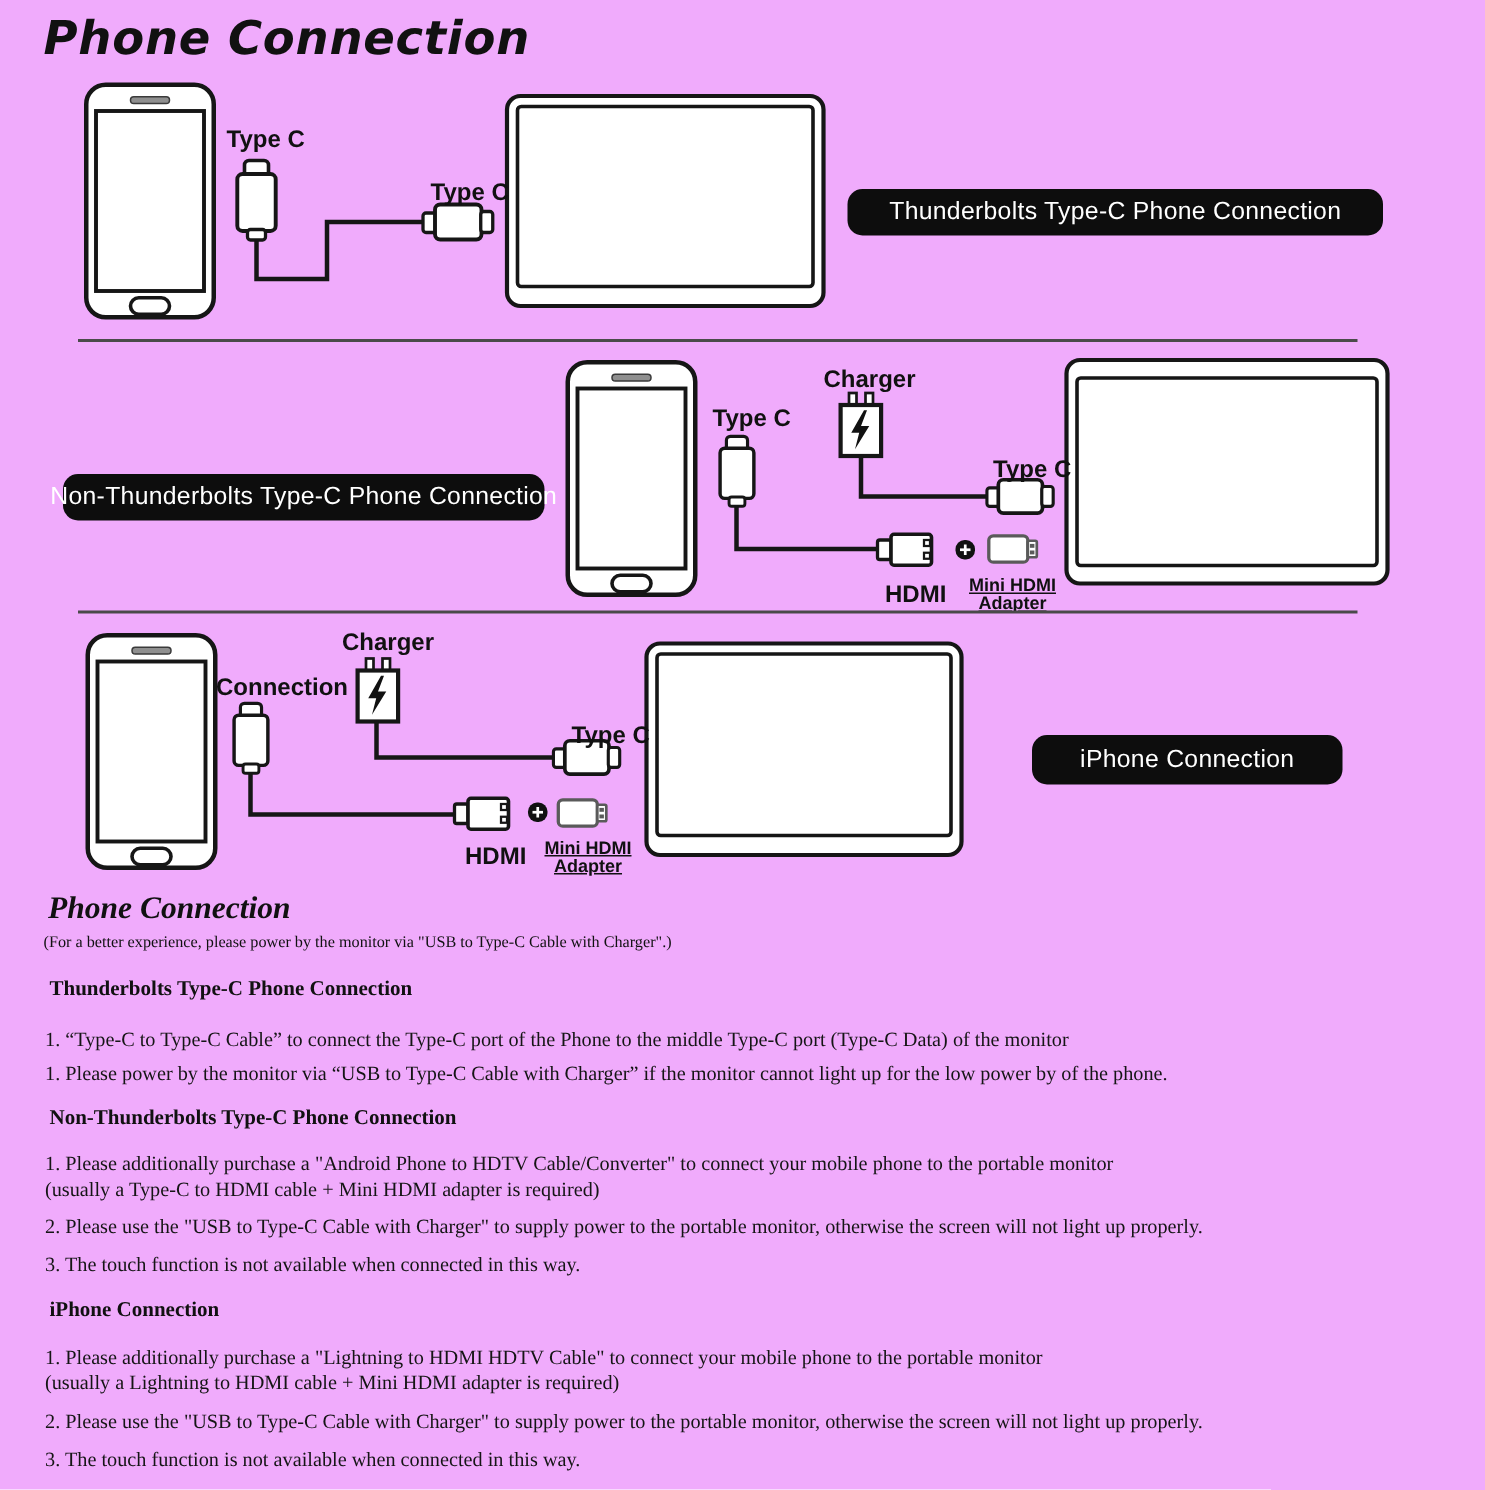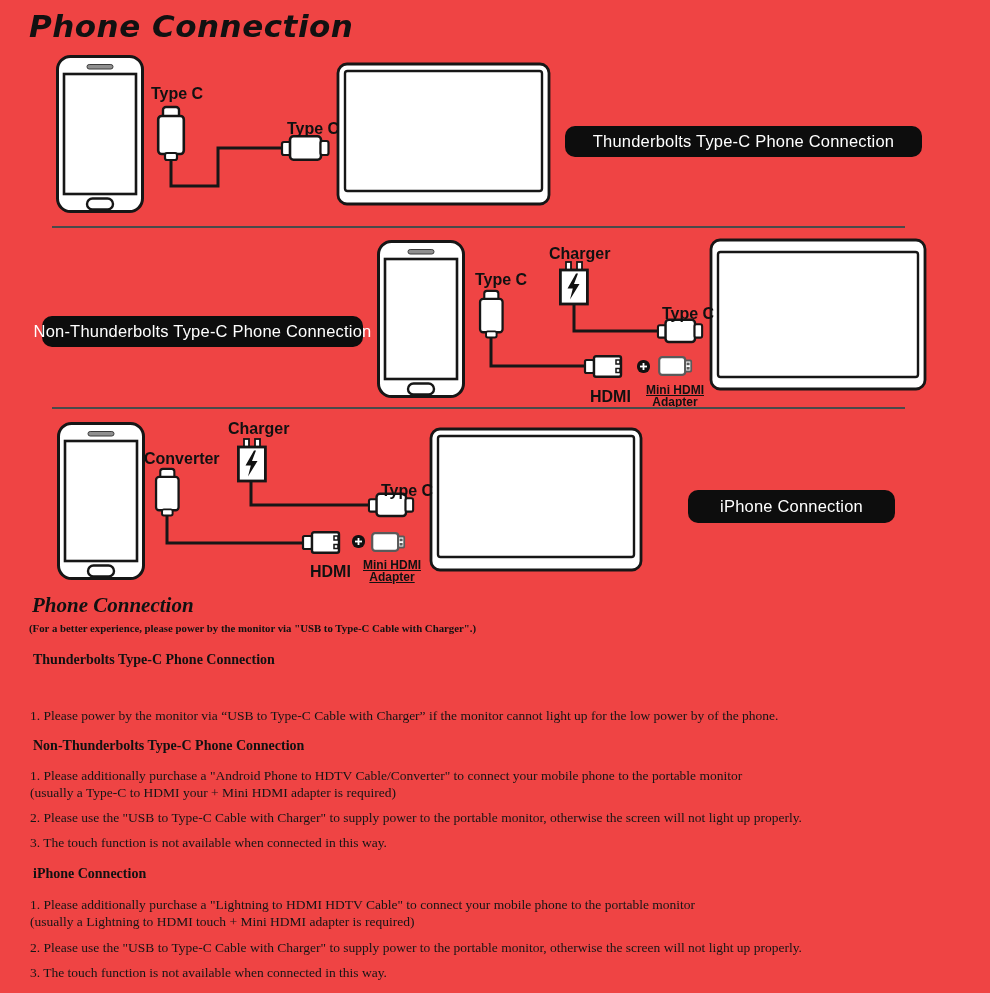--- a/index.html
+++ b/index.html
@@ -1,32 +1,32 @@
 <!DOCTYPE html>
 <html><head>
 <meta charset="utf-8">
 <style>
   html,body{margin:0;padding:0;background:#fff;}
-  .page{position:relative;width:990px;height:993px;background:#ef4444;overflow:hidden;
+  .page{position:relative;width:990px;height:993px;background:#f0abfc;overflow:hidden;
         font-family:"Liberation Sans",sans-serif;color:#111;}
   .main-title{position:absolute;left:29px;top:8px;margin:0;font-family:"DejaVu Sans",sans-serif;
         font-weight:bold;font-style:italic;font-size:31px;letter-spacing:.5px;color:#111;}
   .diagram{position:absolute;left:0;top:0;width:990px;height:595px;}
   .diagram svg{position:absolute;left:0;top:0;}
   .lbl{position:absolute;font-size:16px;font-weight:bold;color:#111;white-space:nowrap;}
   .adapter-label{position:absolute;width:76px;text-align:center;font-size:12px;font-weight:bold;
         line-height:12px;color:#111;}
   .adapter-label span{display:block;text-decoration:underline;}
   .badge{position:absolute;background:#0d0d0d;color:#fff;border-radius:10px;
         display:flex;align-items:center;justify-content:center;
         font-size:16.5px;letter-spacing:.2px;white-space:nowrap;}
   .sep{position:absolute;left:52px;width:853px;height:2px;background:#4a4a4a;}
   .instructions{position:absolute;left:0;top:0;width:990px;height:993px;font-family:"Liberation Serif",serif;}
   .ins-h2{position:absolute;left:32px;margin:0;font-size:21px;font-weight:bold;font-style:italic;color:#111;}
-  .ins-note{position:absolute;left:29px;margin:0;font-size:10.8px;font-weight:bold;color:#111;}
+  .ins-note{position:absolute;left:29px;margin:0;font-size:10.8px;font-weight:normal;color:#111;}
   .ins-h3{position:absolute;left:33px;margin:0;font-size:14px;font-weight:bold;color:#111;}
   .step{position:absolute;left:30px;margin:0;font-size:13.5px;color:#151515;line-height:17px;white-space:nowrap;}
 </style>
 </head>
 <body>
 
 <div class="page">
 
   <h1 class="main-title">Phone Connection</h1>
 
@@ -123,48 +123,49 @@
     <span class="lbl" style="left:549px;top:245px">Charger</span>
     <span class="lbl" style="left:662px;top:305px">Type C</span>
     <span class="lbl" style="left:590px;top:388px">HDMI</span>
     <div class="adapter-label" style="left:637px;top:384px">
       <span>Mini HDMI</span>
       <span>Adapter</span>
     </div>
 
     <div class="sep" style="top:407px"></div>
 
-    <span class="lbl" style="left:144px;top:450px">Converter</span>
+    <span class="lbl" style="left:144px;top:450px">Connection</span>
     <span class="lbl" style="left:228px;top:420px">Charger</span>
     <span class="lbl" style="left:381px;top:482px">Type C</span>
     <span class="lbl" style="left:310px;top:563px">HDMI</span>
     <div class="adapter-label" style="left:354px;top:559px">
       <span>Mini HDMI</span>
       <span>Adapter</span>
     </div>
     <div class="badge" style="left:688px;top:490px;width:207px;height:33px">iPhone Connection</div>
   </div>
 
   <div class="instructions">
     <h2 class="ins-h2" style="top:593px">Phone Connection</h2>
     <p class="ins-note" style="top:622px">(For a better experience, please power by the monitor via "USB to Type-C Cable with Charger".)</p>
 
     <h3 class="ins-h3" style="top:652px">Thunderbolts Type-C Phone Connection</h3>
+    <p class="step" style="top:684px">1. “Type-C to Type-C Cable” to connect the Type-C port of the Phone to the middle Type-C port (Type-C Data) of the monitor</p>
     <p class="step" style="top:707px">1. Please power by the monitor via “USB to Type-C Cable with Charger” if the monitor cannot light up for the low power by of the phone.</p>
 
     <h3 class="ins-h3" style="top:738px">Non-Thunderbolts Type-C Phone Connection</h3>
     <p class="step" style="top:767px">
       <span style="display:block">1. Please additionally purchase a "Android Phone to HDTV Cable/Converter" to connect your mobile phone to the portable monitor</span>
-      <span style="display:block">(usually a Type-C to HDMI your + Mini HDMI adapter is required)</span>
+      <span style="display:block">(usually a Type-C to HDMI cable + Mini HDMI adapter is required)</span>
     </p>
     <p class="step" style="top:809px">2. Please use the "USB to Type-C Cable with Charger" to supply power to the portable monitor, otherwise the screen will not light up properly.</p>
     <p class="step" style="top:834px">3. The touch function is not available when connected in this way.</p>
 
     <h3 class="ins-h3" style="top:866px">iPhone Connection</h3>
     <p class="step" style="top:896px">
       <span style="display:block">1. Please additionally purchase a "Lightning to  HDMI HDTV Cable" to connect your mobile phone to the portable monitor</span>
-      <span style="display:block">(usually a Lightning to HDMI touch + Mini HDMI adapter is required)</span>
+      <span style="display:block">(usually a Lightning to HDMI cable + Mini HDMI adapter is required)</span>
     </p>
     <p class="step" style="top:939px">2. Please use the "USB to Type-C Cable with Charger" to supply power to the portable monitor, otherwise the screen will not light up properly.</p>
     <p class="step" style="top:964px">3. The touch function is not available when connected in this way.</p>
   </div>
 
 </div>
 
 </body></html>

